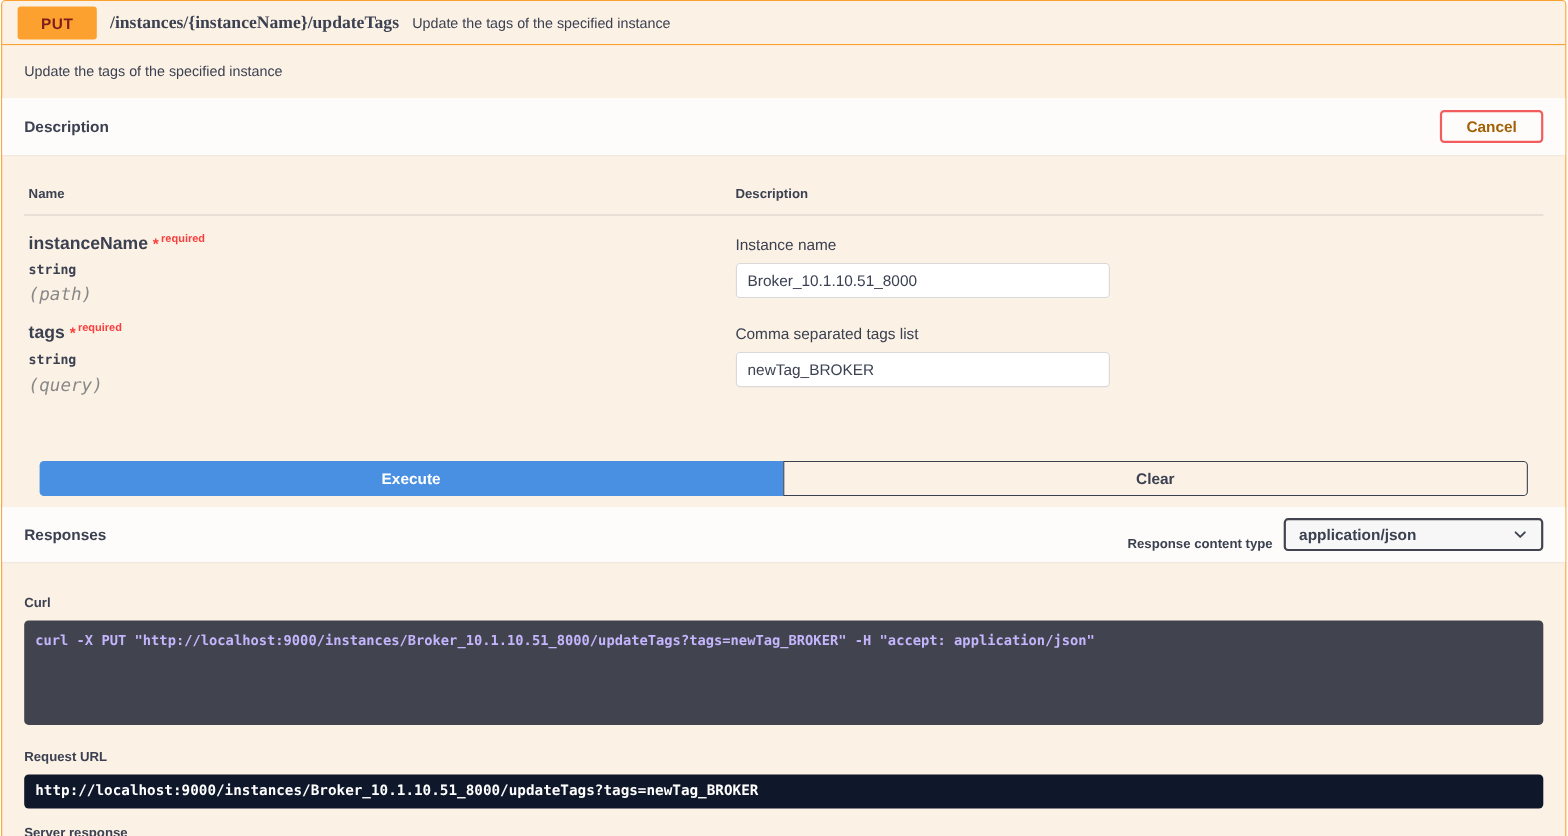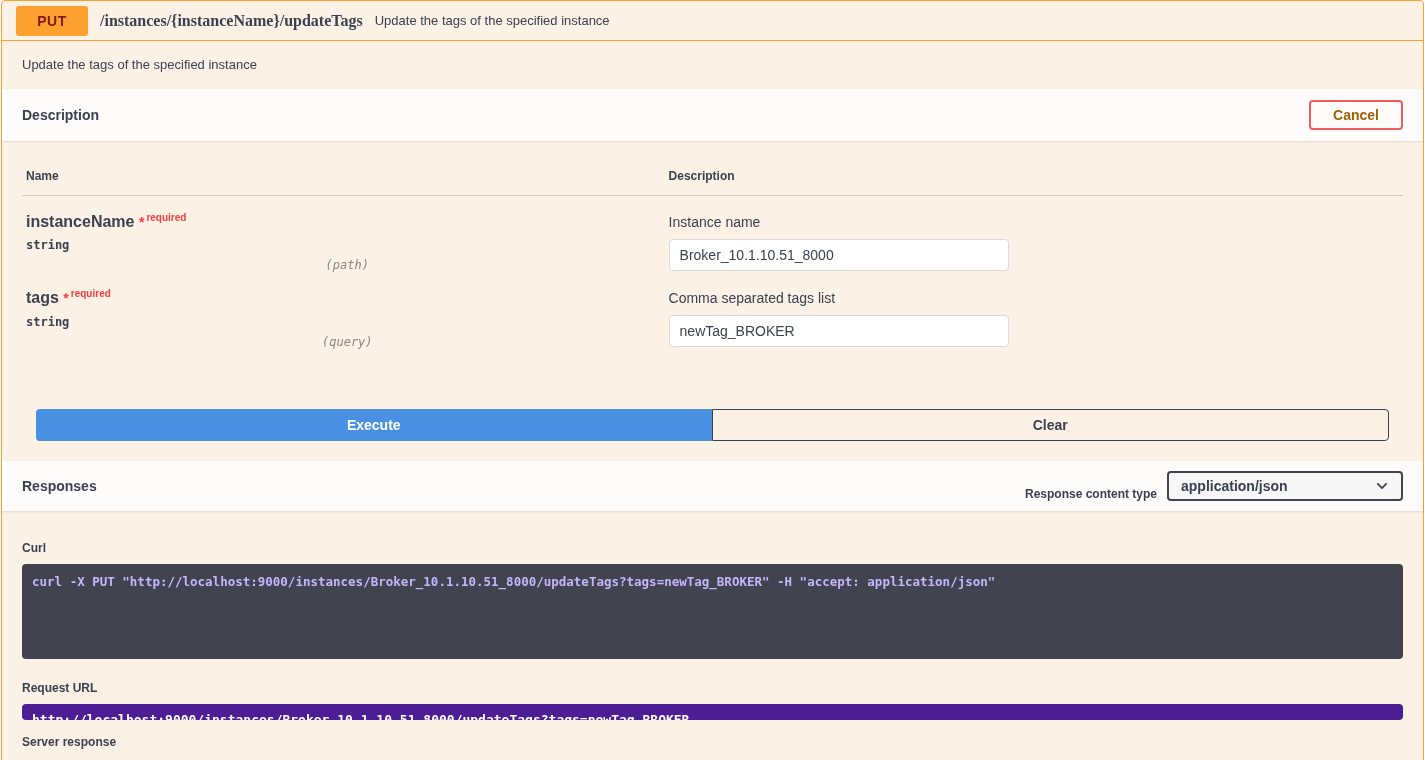--- a/index.html
+++ b/index.html
@@ -91,24 +91,23 @@
   .req-label { color: #f93e3e; font-size: 10px; vertical-align: super; margin-left: 2px; }
   .param-type {
     font-family: "DejaVu Sans Mono", monospace;
     font-weight: bold;
     font-size: 12px;
     margin-top: 7px;
   }
   .param-in {
     font-family: "DejaVu Sans Mono", monospace;
     font-style: italic;
-    font-size: 12px;
+    font-size: 16px;
     color: #888;
     margin-top: 6px;
-    text-align: center;
   }
   .param-desc-label { font-size: 14px; padding-top: 2px; }
   .param-input {
     display: block;
     margin-top: 9px;
     width: 340px;
     padding: 7px 10px;
     font-size: 14px;
     color: #3b4151;
     font-family: "Liberation Sans", sans-serif;
@@ -172,28 +171,28 @@
     color: #c4b5fd;
     font-family: "DejaVu Sans Mono", monospace;
     font-weight: bold;
     font-size: 12.5px;
     padding: 10px;
     height: 95px;
     white-space: pre-wrap;
     word-break: break-all;
   }
   .url-block {
-    background: #4c1d95;
+    background: #0f172a;
     border-radius: 4px;
     color: #fff;
     font-family: "DejaVu Sans Mono", monospace;
     font-weight: bold;
     font-size: 13px;
     padding: 8px 10px;
-    height: 16px;
+    height: 31px;
     white-space: nowrap;
     overflow: hidden;
   }
   .mt20 { margin-top: 22px; }
   .mt14 { margin-top: 15px; margin-bottom: 0; }
 </style>
 </head>
 <body>
 
 <div class="opblock">

